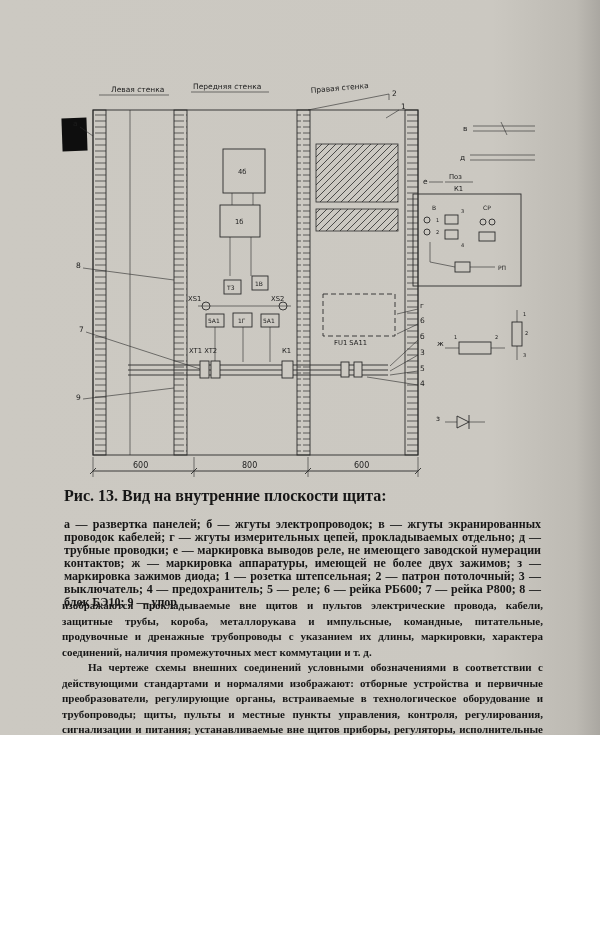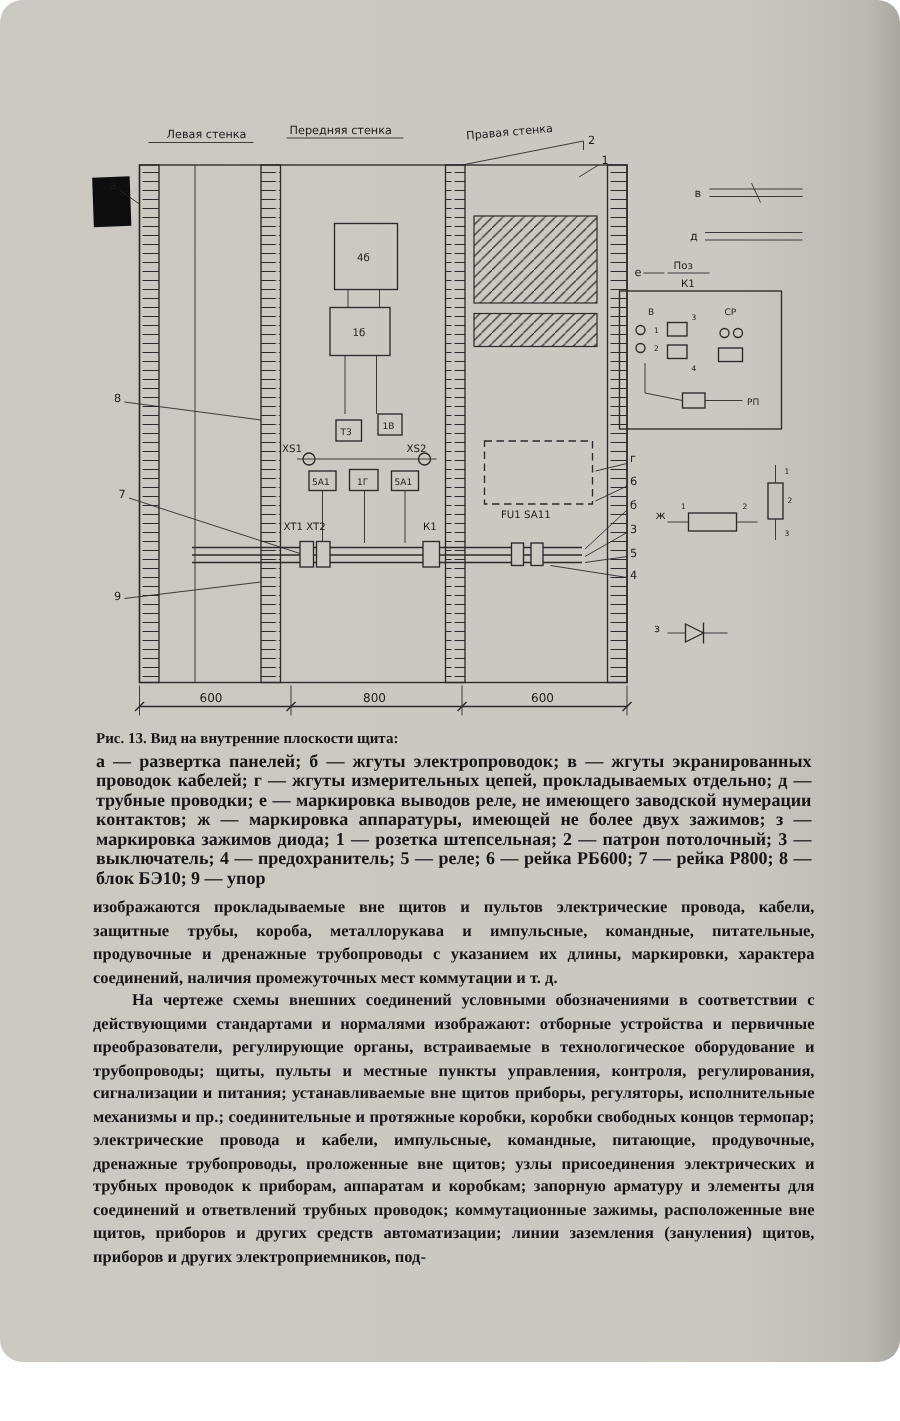--- a/index.html
+++ b/index.html
@@ -1,32 +1,31 @@
 <!DOCTYPE html>
 <html lang="ru"><head>
 <meta charset="utf-8">
 <style>
   html,body{margin:0;padding:0;}
   .page{
     position:relative;
-    width:600px;height:908px;
+    width:600px;height:735px;
     background:linear-gradient(90deg,#ccc9c2 0%,#cbc8c1 82%,#bdbab3 96%,#aaa7a1 100%);
     overflow:hidden;
     color:#161616;
-    border-radius:15px;
   }
   .diagram{position:absolute;left:55px;top:82px;width:490px;height:400px;}
   svg text{fill:#1c1c1c;font-family:"DejaVu Sans",sans-serif;}
   .t5{font-size:5px}.t6{font-size:6px}.t7{font-size:6.8px}.t75{font-size:7.5px}.t8{font-size:8px}
   .ln{stroke:#2a2a2a;stroke-width:0.9;fill:none;}
   .ln-thin{stroke:#2a2a2a;stroke-width:0.6;fill:none;}
   .lnf{fill:#ccc9c2;stroke:#2a2a2a;stroke-width:0.9;}
   .ink-blob{position:absolute;left:62px;top:118px;width:25px;height:33px;background:#0e0e0e;transform:rotate(-2deg);}
   .caption{position:absolute;left:64px;top:487px;width:477px;font-family:"Liberation Serif","DejaVu Serif",serif;font-weight:bold;}
-  .caption-title{font-size:10px;margin-bottom:3px;}
+  .caption-title{font-size:16px;margin-bottom:13px;}
   .caption-body{font-size:12px;line-height:13px;text-align:justify;}
   .bodytext{position:absolute;left:62px;top:598px;width:481px;font-family:"Liberation Serif","DejaVu Serif",serif;font-weight:bold;font-size:11px;line-height:15.5px;text-align:justify;}
   .bodytext p{margin:0;}
   .bodytext p.indent{text-indent:26px;font-family:Liberation Serif, serif;}
   .pagenum{position:absolute;left:505px;top:909px;font-family:"Liberation Serif","DejaVu Serif",serif;font-weight:bold;font-size:11px;letter-spacing:1px;}
 </style>
 </head>
 <body>
 
 <div class="page">

